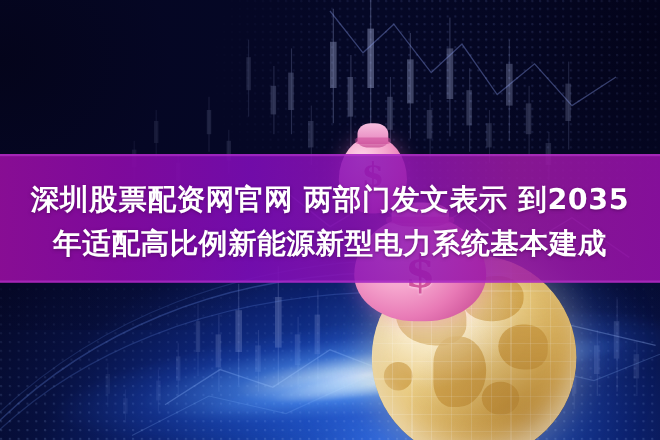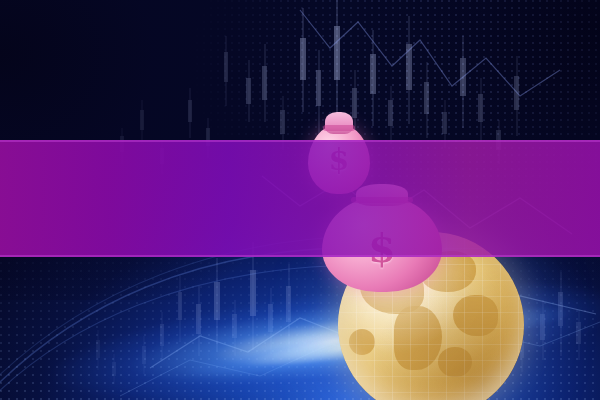--- a/index.html
+++ b/index.html
@@ -411,14 +411,16 @@
     <div class="neck"></div>
     <div class="tie"></div>
     <div class="dollar" style="font-size:30px;">$</div>
   </div>
 
   <div class="banner" id="banner" style="top: 140px; height: 117px;">
     <div class="banner-top-edge" style="top:0;"></div>
     <div class="banner-bot-edge" style="bottom:0;"></div>
   </div>
 
+  <div class="headline line1">深圳股票配资网官网 两部门发文表示 到2035</div>
+  <div class="headline line2">年适配高比例新能源新型电力系统基本建成</div>
 
 </div>
 
 </body></html>

